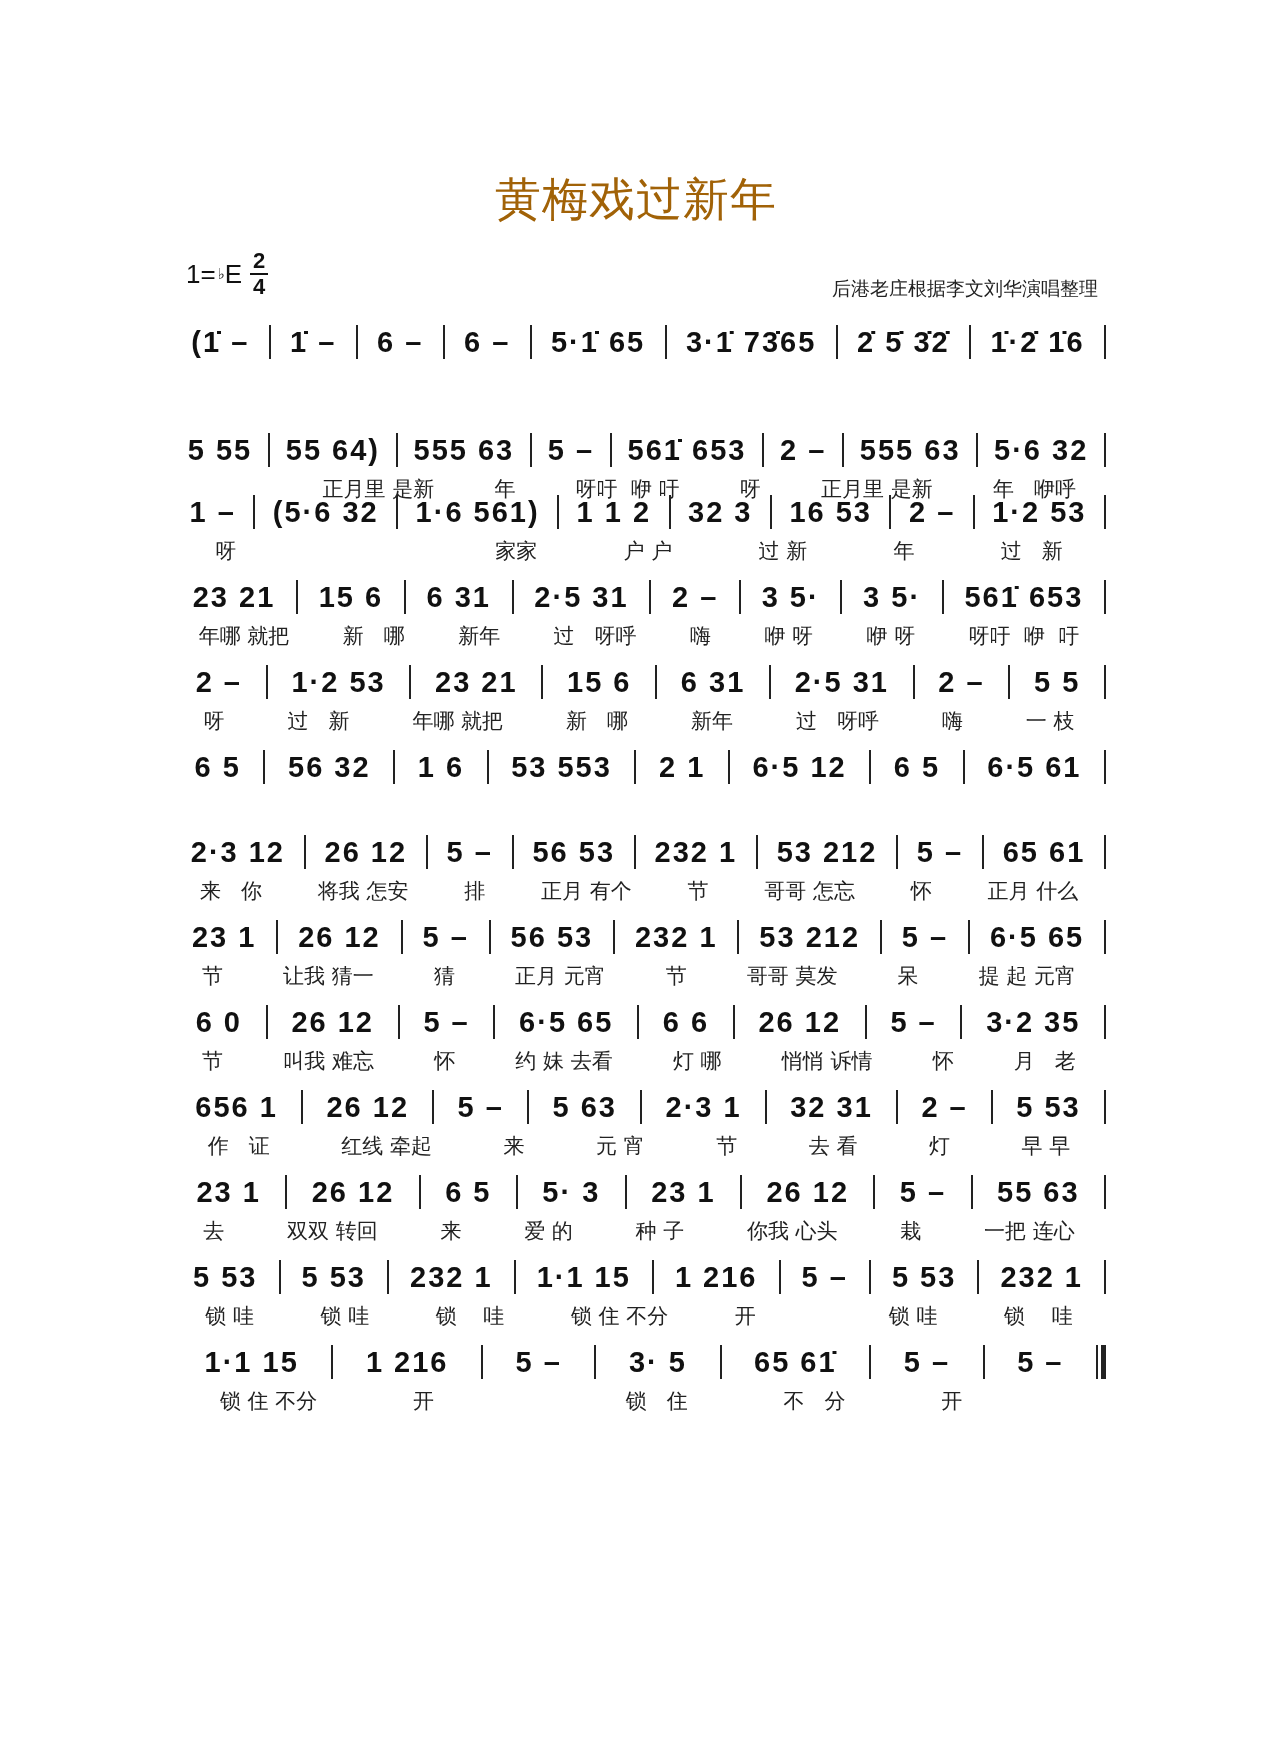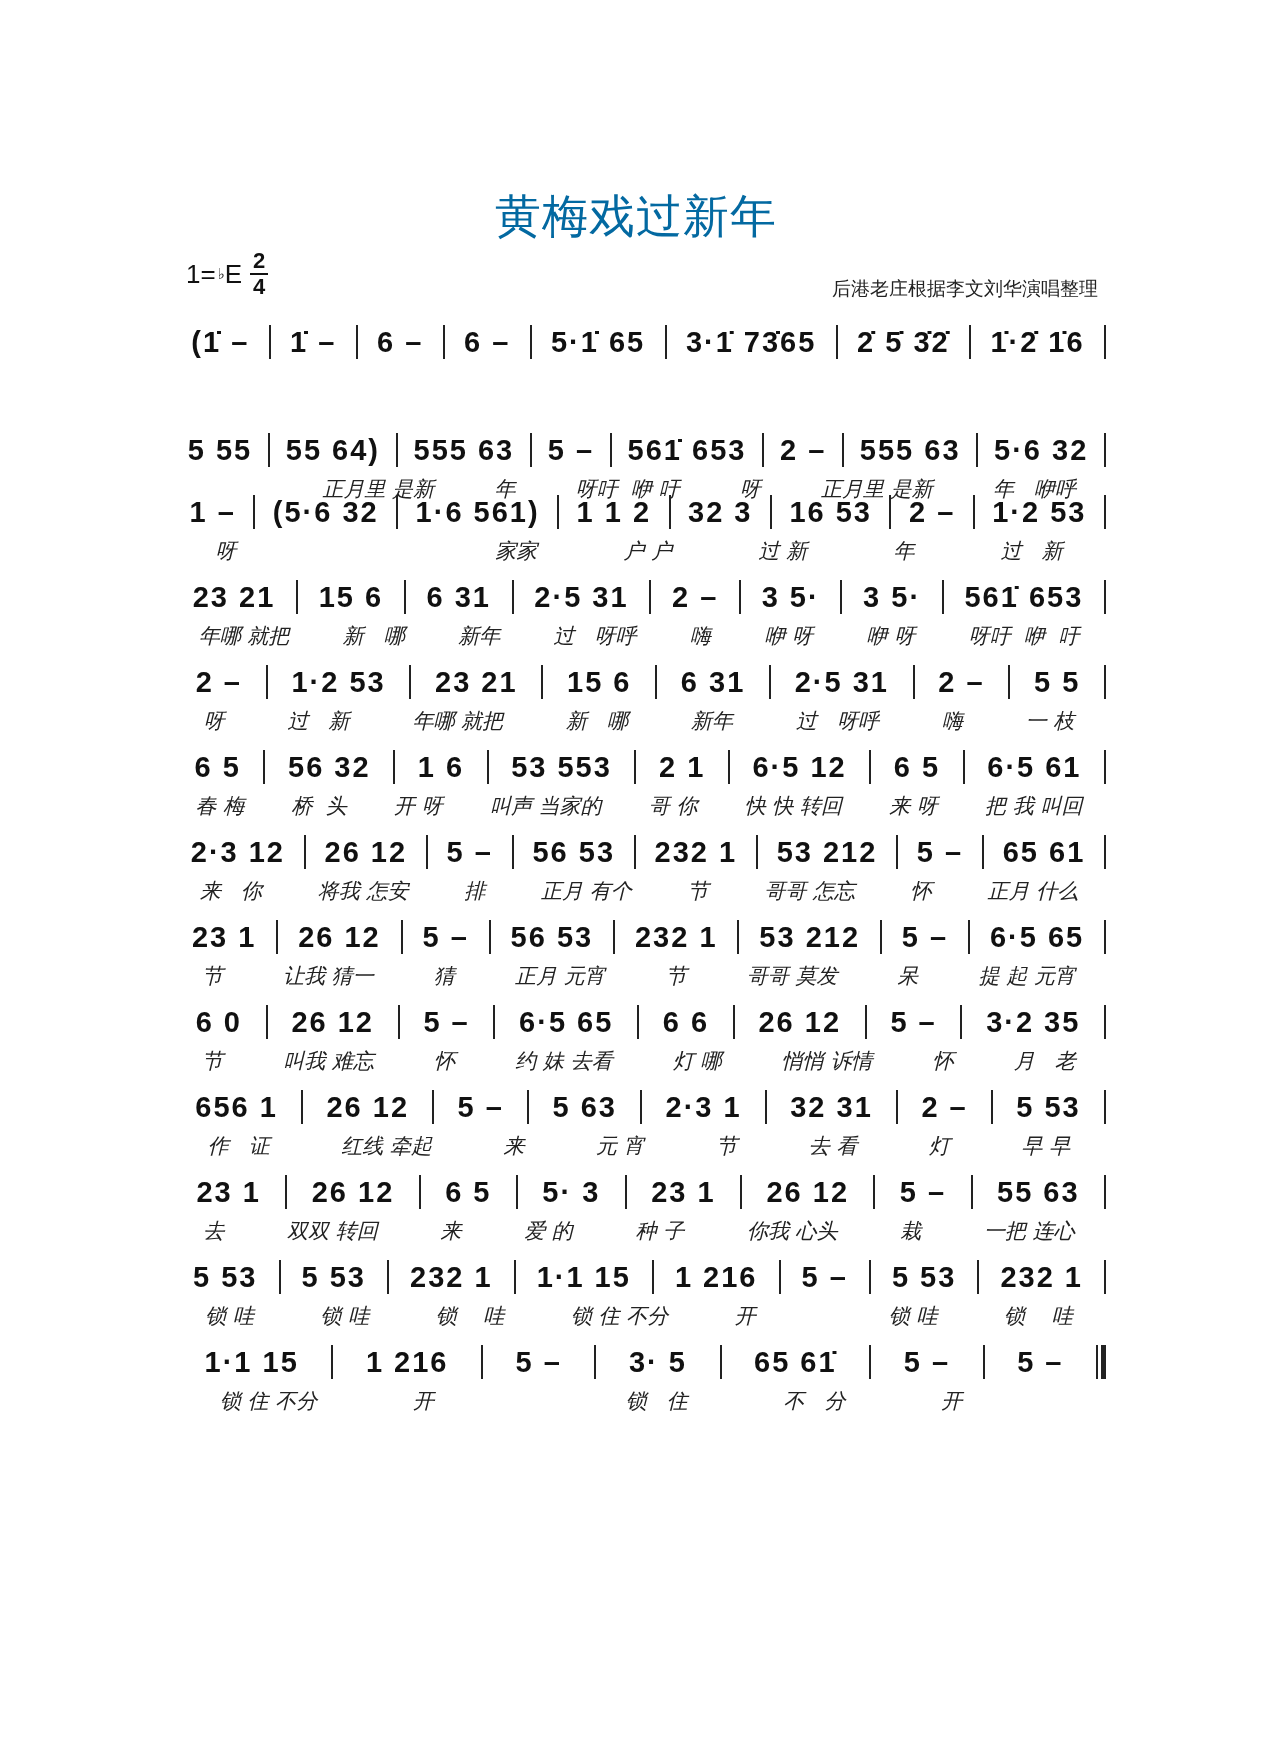--- a/index.html
+++ b/index.html
@@ -1,34 +1,34 @@
 <!DOCTYPE html>
 <html><head>
 <meta charset="utf-8">
 <style>
   html, body { margin: 0; padding: 0; background: #ffffff; }
   body { width: 1272px; height: 1751px; position: relative; overflow: hidden;
          font-family: "DejaVu Sans", "Liberation Sans", sans-serif; color: #111; }
   .page { position: absolute; left: 0; top: 0; width: 1272px; height: 1751px; }
-  .title { position: absolute; top: 186px; left: 0; width: 1272px; text-align: center;
-           font-size: 46px; font-weight: normal; letter-spacing: 1px; color: #0369a1; }
+  .title { position: absolute; top: 169px; left: 0; width: 1272px; text-align: center;
+           font-size: 46px; font-weight: normal; letter-spacing: 1px; color: #a16207; }
   .key { position: absolute; left: 186px; top: 250px; font-family: "Liberation Sans", sans-serif;
          font-size: 26px; display: flex; align-items: center; }
   .key .flat { font-size: 15px; vertical-align: super; margin-left: 2px; }
   .meter { display: inline-flex; flex-direction: column; align-items: center; margin-left: 8px;
            font-weight: bold; font-size: 22px; line-height: 22px; }
   .meter .bar { width: 18px; border-top: 2px solid #111; margin: 1px 0; }
   .credit { position: absolute; right: 174px; top: 276px; font-size: 19px; color: #222; }
   .system { position: absolute; left: 172px; width: 934px; }
   .notes { display: flex; align-items: center; height: 44px; width: 100%;
            font-family: "Liberation Sans", sans-serif; font-weight: bold; font-size: 29px; }
   .measure { flex: 1 1 auto; text-align: center; white-space: nowrap; letter-spacing: 2px; }
   .barline { width: 2px; height: 34px; background: #222; flex: 0 0 2px; }
   .barline.final { width: 8px; flex: 0 0 8px; border-left: 2px solid #222; background: linear-gradient(to right, transparent 0 3px, #222 3px 6px); }
-  .lyrics { display: flex; height: 34px; align-items: center; font-size: 21px; color: #222; width: 100%; font-style: italic; }
+  .lyrics { display: flex; height: 34px; align-items: center; font-size: 21px; color: #222; width: 100%; }
   .lyric { flex: 1 1 auto; text-align: center; white-space: pre; }
 </style>
 </head>
 <body>
 
 <div class="page">
   <div class="title">黄梅戏过新年</div>
 
   <div class="key">
     <span>1=</span>
@@ -197,30 +197,20 @@
           <span class="barline"></span>
           <span class="measure">2 1</span>
           <span class="barline"></span>
           <span class="measure">6·5 12</span>
           <span class="barline"></span>
           <span class="measure">6 5</span>
           <span class="barline"></span>
           <span class="measure">6·5 61</span>
           <span class="barline"></span>
         </div>
-        <div class="lyrics">
-          <span class="lyric">春 梅</span>
-          <span class="lyric">桥  头</span>
-          <span class="lyric">开 呀</span>
-          <span class="lyric">叫声 当家的</span>
-          <span class="lyric">哥 你</span>
-          <span class="lyric">快 快 转回</span>
-          <span class="lyric">来 呀</span>
-          <span class="lyric">把 我 叫回</span>
-        </div>
       </div>
       <div class="system" style="top: 830px;">
         <div class="notes">
           <span class="measure">2·3 12</span>
           <span class="barline"></span>
           <span class="measure">26 12</span>
           <span class="barline"></span>
           <span class="measure">5 –</span>
           <span class="barline"></span>
           <span class="measure">56 53</span>

